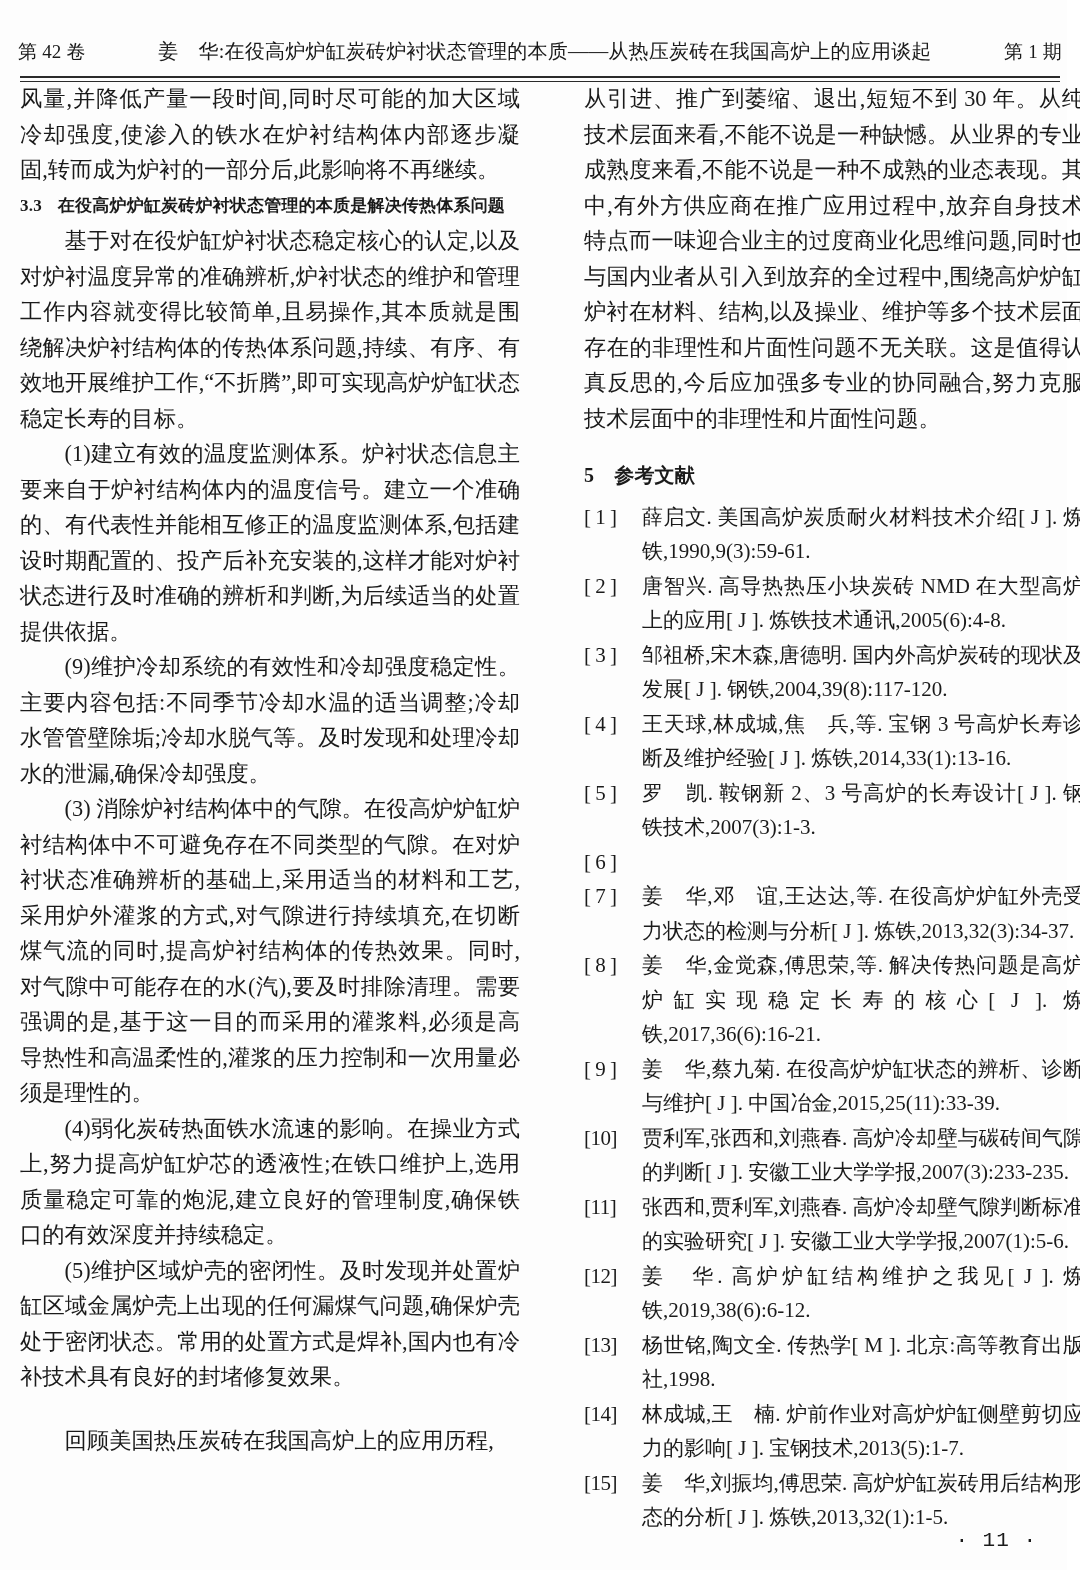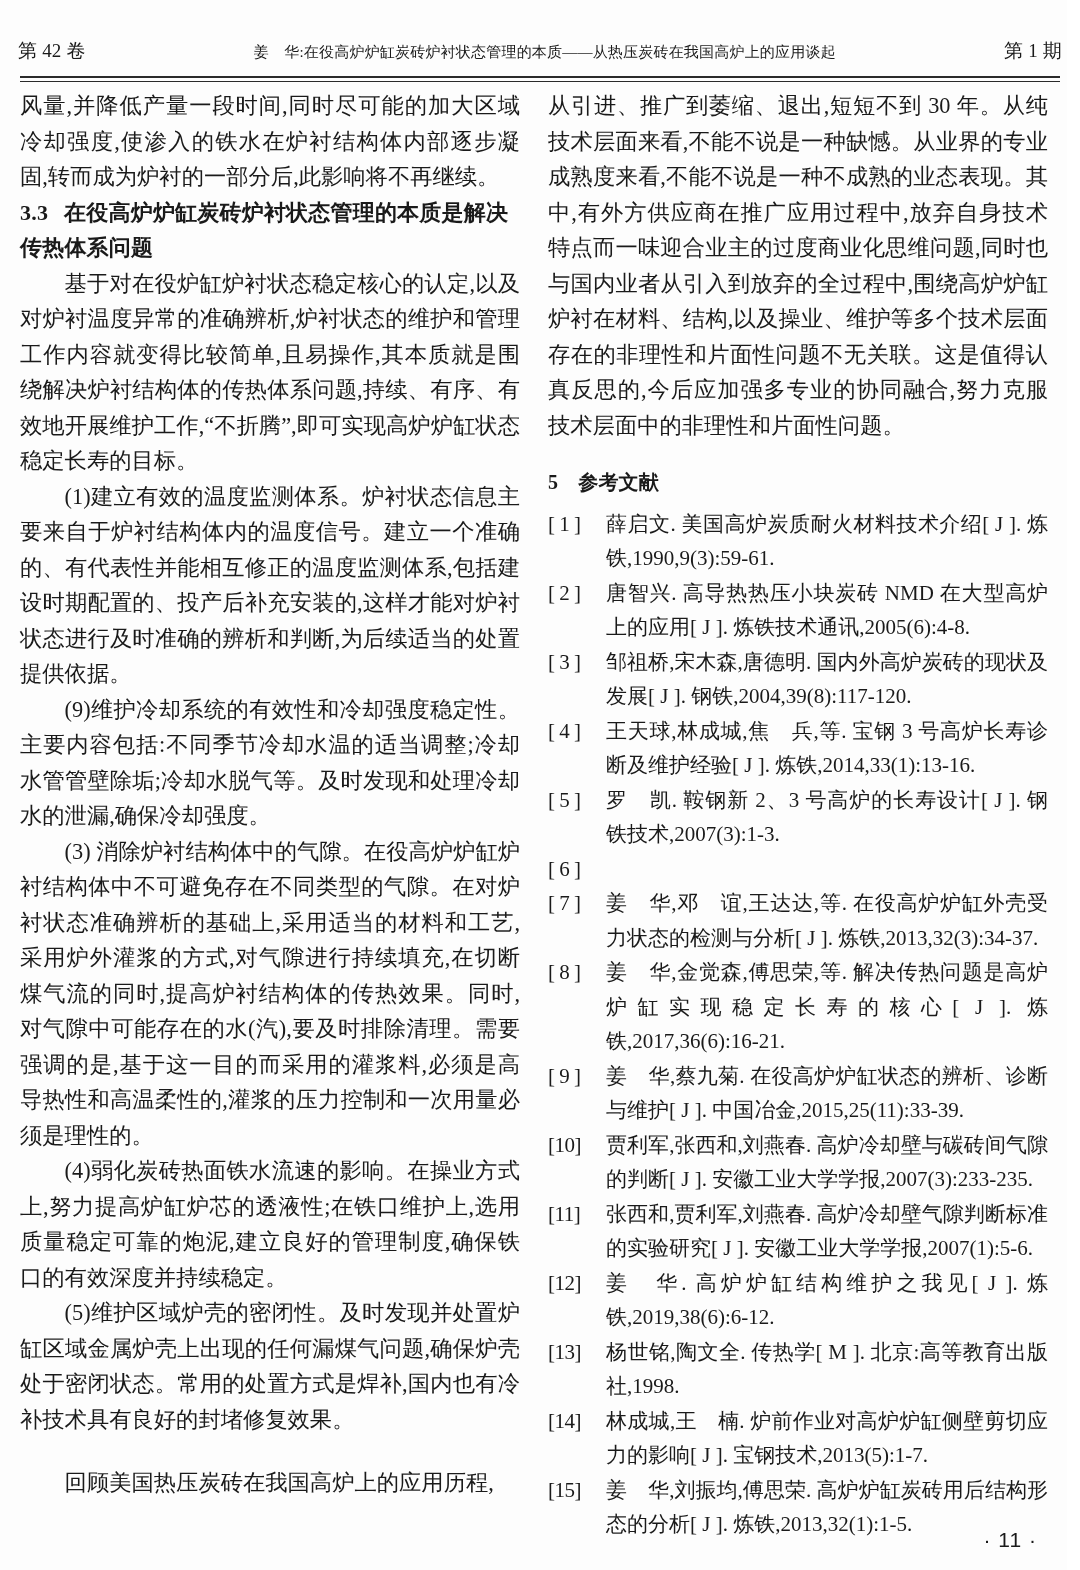--- a/index.html
+++ b/index.html
@@ -37,21 +37,21 @@
     font-size: 19px;
     letter-spacing: 0.2px;
   }
   .header .vol {
     flex: 0 0 auto;
     white-space: nowrap;
   }
   .header .title {
     flex: 1 1 auto;
     text-align: center;
-    font-size: 15px;
+    font-size: 20px;
     white-space: nowrap;
     padding: 0 10px;
   }
   .header .issue {
     flex: 0 0 auto;
     white-space: nowrap;
   }
   .rule-thick {
     position: absolute;
     left: 20px;
@@ -66,25 +66,25 @@
     top: 81px;
     width: 1040px;
     height: 1px;
     background: #2a2a2a;
   }
 
   
   .columns {
     position: absolute;
     left: 20px;
-    top: 88px;
+    top: 81px;
     width: 1040px;
     height: 1440px;
     display: flex;
-    gap: 28px;
+    gap: 64px;
   }
   .col {
     width: 500px;
     flex: 0 0 500px;
     position: relative;
   }
 
   p.body-text {
     margin: 0;
     font-size: 22.3px;
@@ -98,21 +98,21 @@
   p.indent {
     text-indent: 2em;
   }
   p.cont {
     text-indent: 0;
   }
 
   h3.sec-head, h2.sec-head {
     margin: 0;
     font-weight: bold;
-    font-size: 22px;
+    font-size: 17px;
     line-height: 35.5px;
     font-family: "DejaVu Sans", "Liberation Sans", sans-serif;
     letter-spacing: 0.2px;
   }
   h3.sec-head .num, h2.sec-head .num {
     font-family: "Liberation Serif", "DejaVu Serif", serif;
     font-weight: bold;
     margin-right: 16px;
   }
   h2.sec-head {
@@ -151,21 +151,21 @@
     font-family: "Liberation Serif", "DejaVu Serif", serif;
   }
 
   
   .folio {
     position: absolute;
     right: 30px;
     bottom: 18px;
     font-size: 21px;
     letter-spacing: 1px;
-    font-family: Liberation Sans, sans-serif;
+    font-family: Liberation Mono, monospace;
   }
 </style>
 </head>
 <body>
 
 <div class="page">
 
   <div class="header">
     <span class="vol">第 42 卷</span>
     <span class="title">姜　华:在役高炉炉缸炭砖炉衬状态管理的本质——从热压炭砖在我国高炉上的应用谈起</span>

